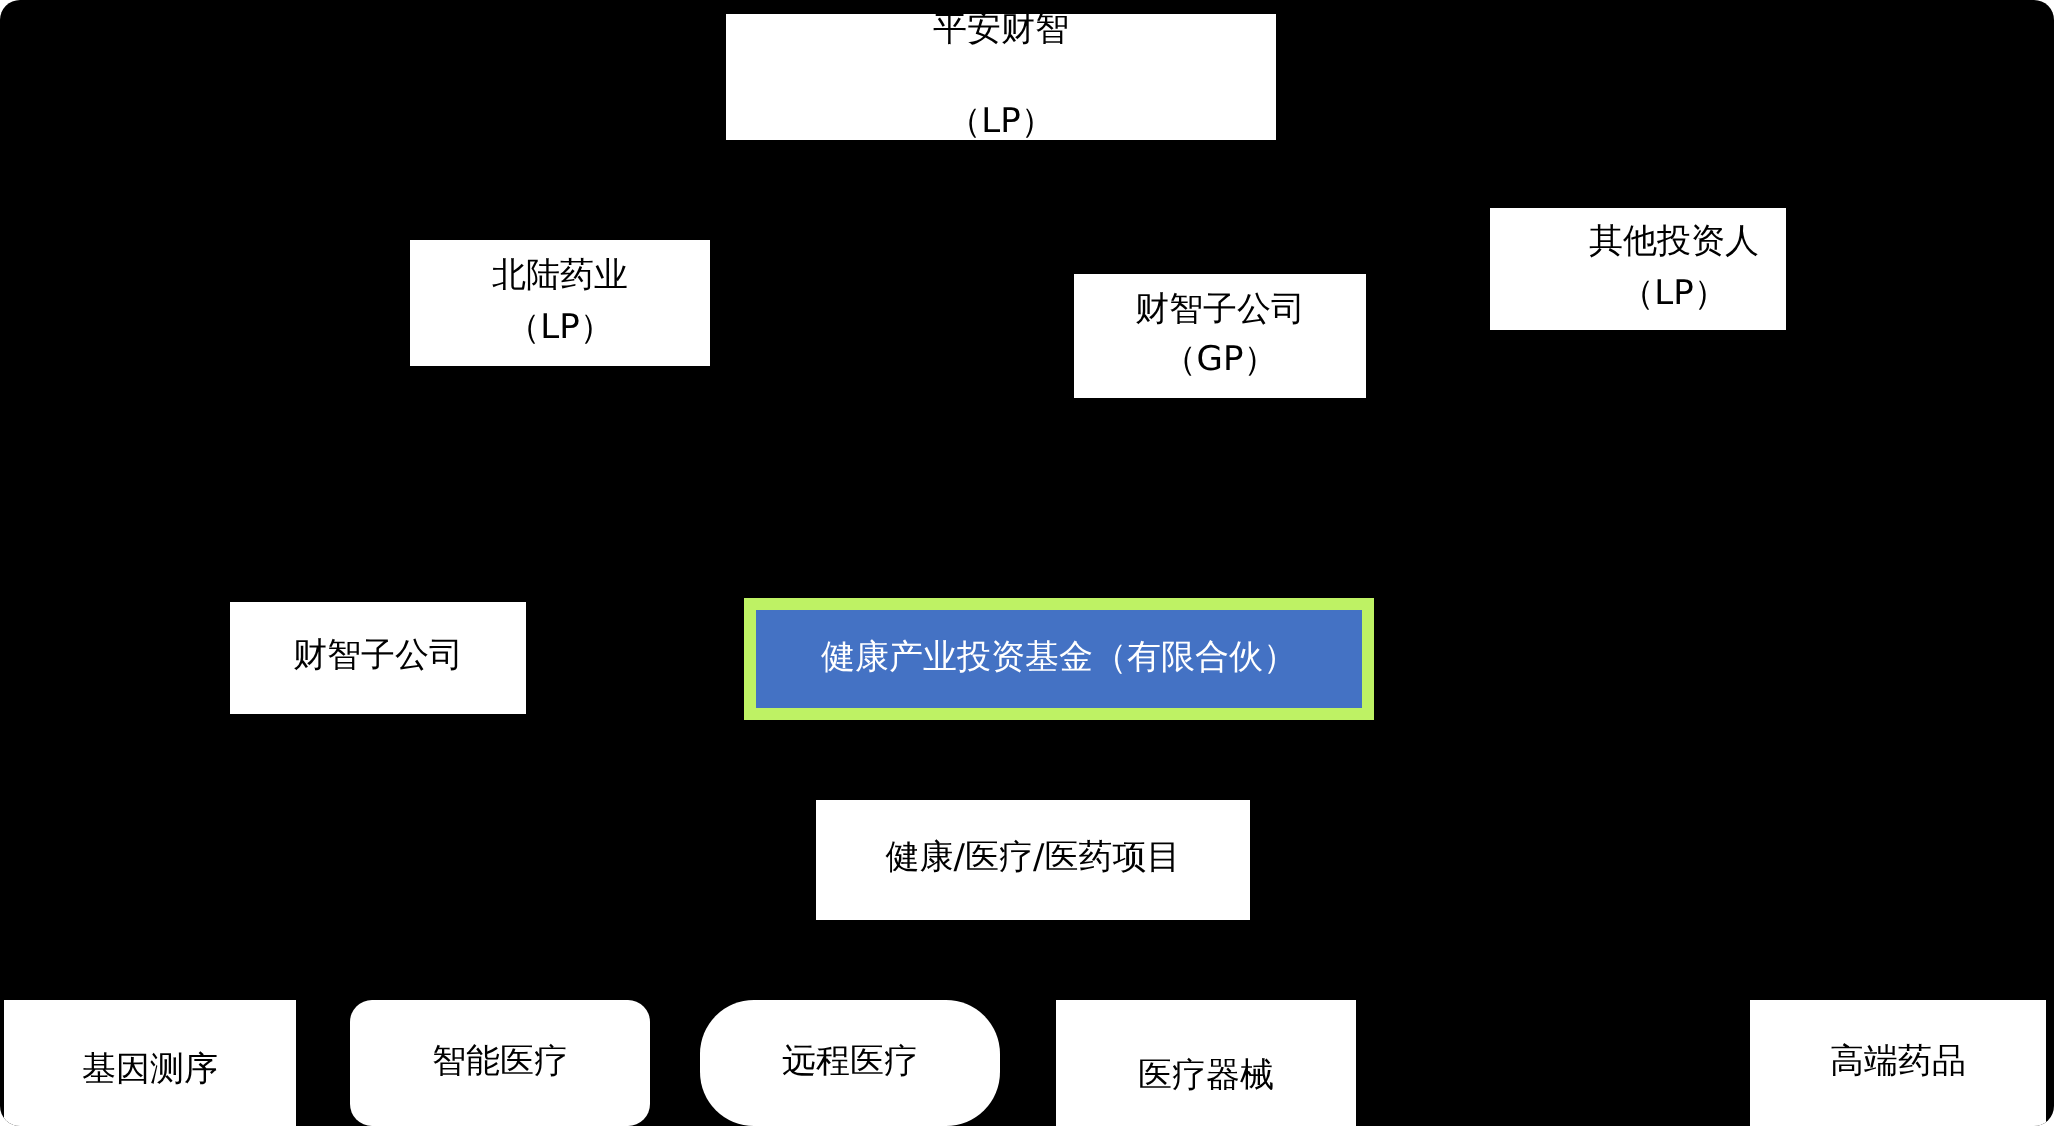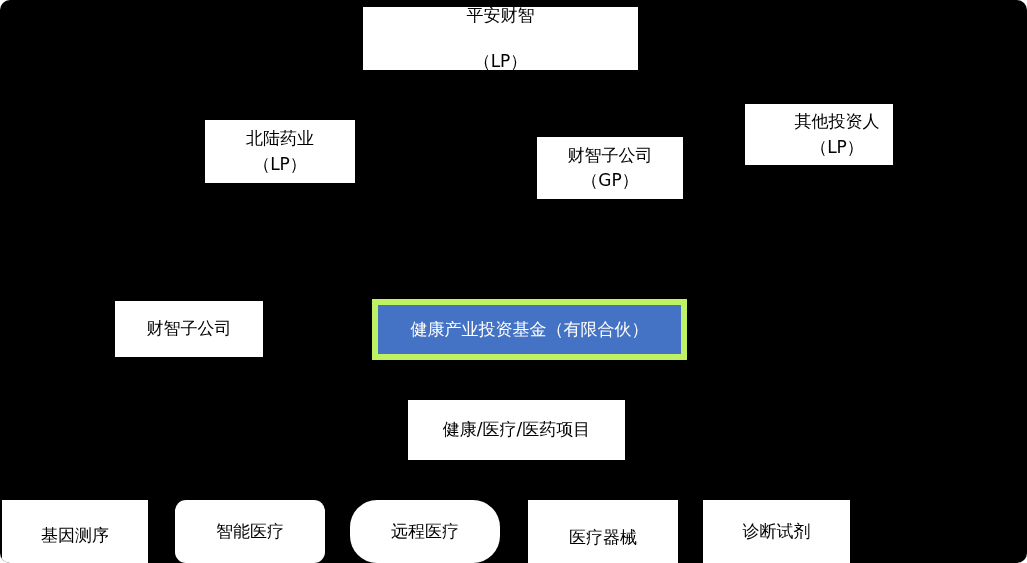--- a/index.html
+++ b/index.html
@@ -85,18 +85,18 @@
   </div>
 
   <div class="node" style="left:350px; top:500px; width:150px; height:63px;border-radius:27px;">
     <span class="line">远程医疗</span>
   </div>
 
   <div class="node" style="left:528px; top:500px; width:150px; height:76px;font-family:Liberation Serif, serif;">
     <span class="line">医疗器械</span>
   </div>
 
-  <div class="node" style="left:703px; top:500px; width:147px; height:63px;">
-    <span class="line">诊断试剂</span>
+
+  <div class="node" style="left:875px; top:500px; width:148px; height:63px;">
+    <span class="line">高端药品</span>
   </div>
-
 
 </div>
 
 </body></html>

